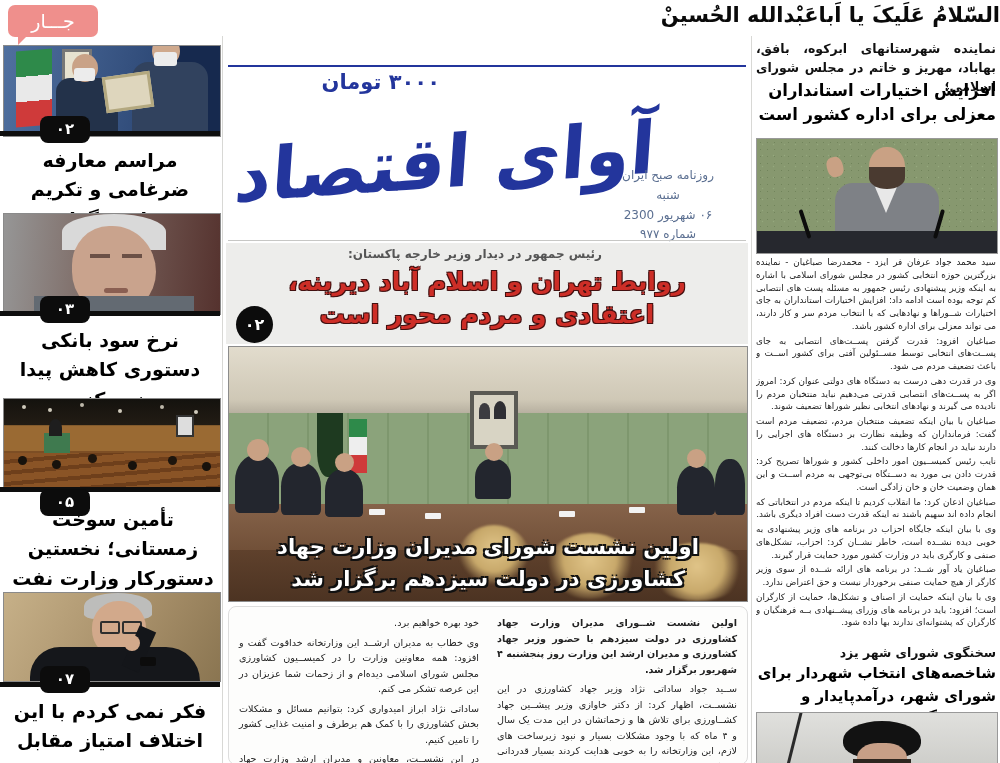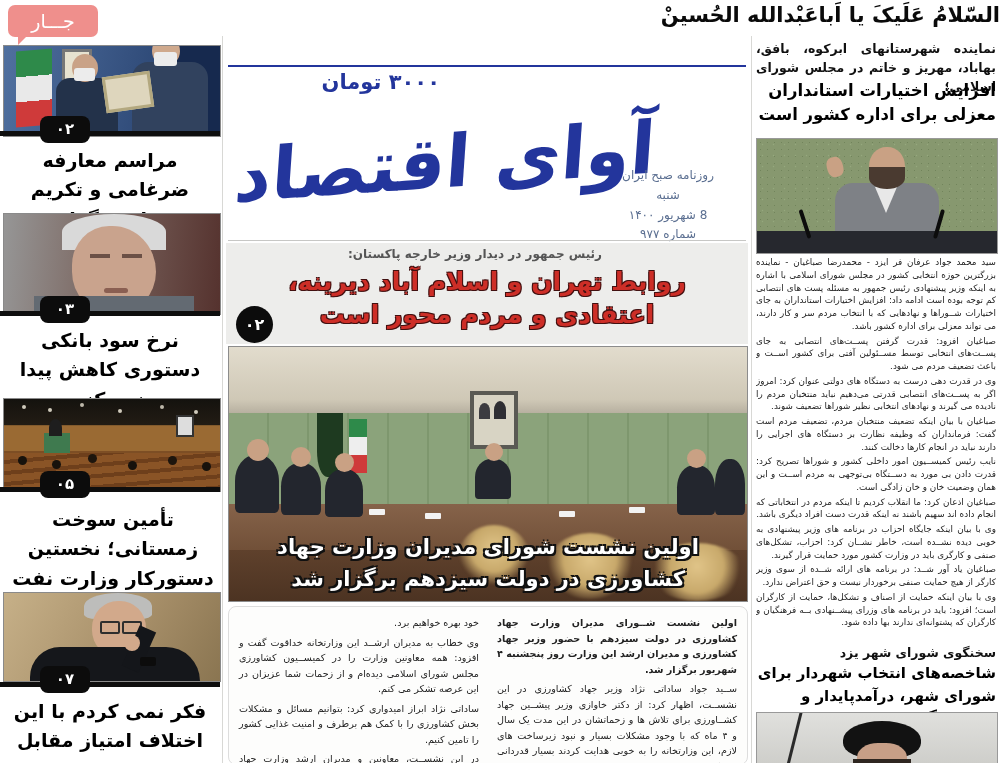--- a/index.html
+++ b/index.html
@@ -144,21 +144,21 @@
       background:linear-gradient(180deg,#14120e 0%,#221c14 28%,#9a6a33 29% 56%,#7d4e24 57% 100%);}
   .s3-light{left:18px;top:6px;width:4px;height:4px;border-radius:50%;background:#cfcabc;
       box-shadow:26px 3px 0 #cfcabc,58px -2px 0 #bdb8aa,96px 4px 0 #cfcabc,138px 0 0 #bdb8aa,172px 5px 0 #cfcabc;}
   .s3-pod{left:40px;top:34px;width:26px;height:30px;background:#3f7a4f;}
   .s3-man{left:45px;top:20px;width:13px;height:17px;background:#1e1e1e;border-radius:50% 50% 0 0;}
   .s3-port{right:26px;top:16px;width:14px;height:18px;background:#ddd;border:2px solid #333;}
   .s3-seats{left:0;bottom:0;width:100%;height:38px;
       background:repeating-linear-gradient(175deg,#8a5426 0 7px,#6e3f1b 7px 11px);}
   .s3-heads{left:14px;bottom:26px;width:9px;height:9px;border-radius:50%;background:#17120c;
       box-shadow:34px 4px 0 #17120c,70px -2px 0 #1d150d,110px 5px 0 #17120c,150px 0 0 #1d150d,184px 6px 0 #17120c;}
-  .s3-rule{top:487px;} .s3-badge{top:471px;}
+  .s3-rule{top:487px;} .s3-badge{top:489px;}
   .s3-headline{top:505px;text-align:center;padding-left:6px;width:206px;}
 
   .s4{top:592px;height:88px;background:linear-gradient(120deg,#c6b088 0%,#a8906a 55%,#8a7551 100%);}
   .s4-hair{left:80px;top:0;width:68px;height:26px;background:#bdbdbb;border-radius:50% 50% 18% 18%;}
   .s4-head{left:88px;top:8px;width:54px;height:56px;background:#d2a98b;border-radius:48%;}
   .s4-glasses{left:96px;top:28px;width:16px;height:9px;border:2px solid #2e2e2e;border-radius:2px;
       box-shadow:20px 0 0 -2px #2e2e2e00;}
   .s4-glasses2{left:118px;top:28px;width:16px;height:9px;border:2px solid #2e2e2e;border-radius:2px;}
   .s4-shirt{left:26px;bottom:0;width:170px;height:34px;background:#15171b;border-radius:30px 34px 0 0;}
   .s4-arm{left:126px;top:34px;width:18px;height:44px;background:#14161a;transform:rotate(24deg);}
@@ -177,21 +177,21 @@
 
   <div class="abs vdiv" style="left:222px;"></div>
   <div class="abs vdiv" style="left:751px;"></div>
 
   <div class="abs url-underline"></div>
   <div class="abs price">۳۰۰۰ تومان</div>
   <div class="abs logo">آوای اقتصاد</div>
   <div class="abs mast-info">
     <div>روزنامه صبح ایران</div>
     <div>شنبه</div>
-    <div>8 شهریور ۱۴۰۰</div>
+    <div>۰۶ شهریور 2300</div>
     <div>شماره ۹۷۷</div>
   </div>
   <div class="abs mast-hr"></div>
 
   <div class="abs lead-panel"></div>
   <div class="abs lead-kicker">رئیس جمهور در دیدار وزیر خارجه پاکستان:</div>
   <div class="abs lead-headline">روابط تهران و اسلام آباد دیرینه، اعتقادی و مردم محور است</div>
   <div class="abs lead-badge">۰۲</div>
 
   <div class="abs main-photo">

